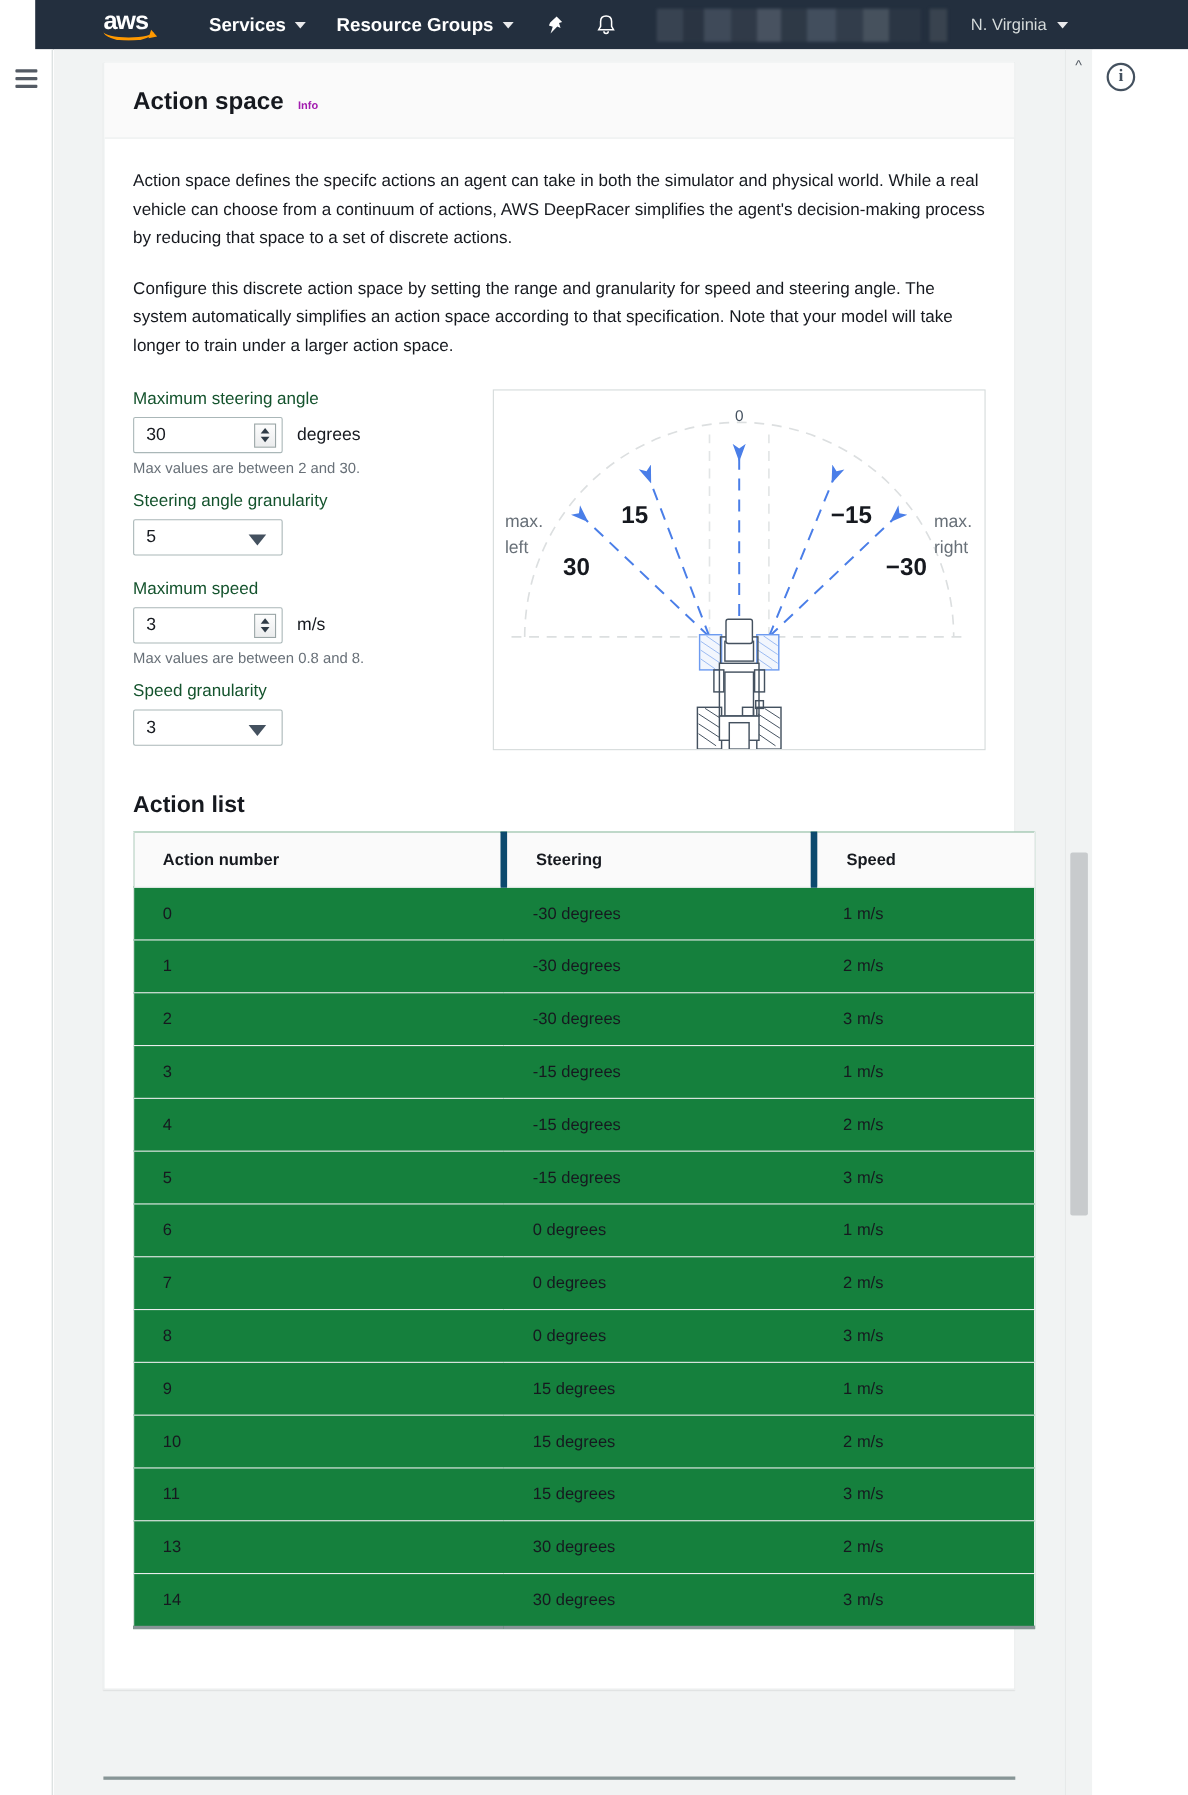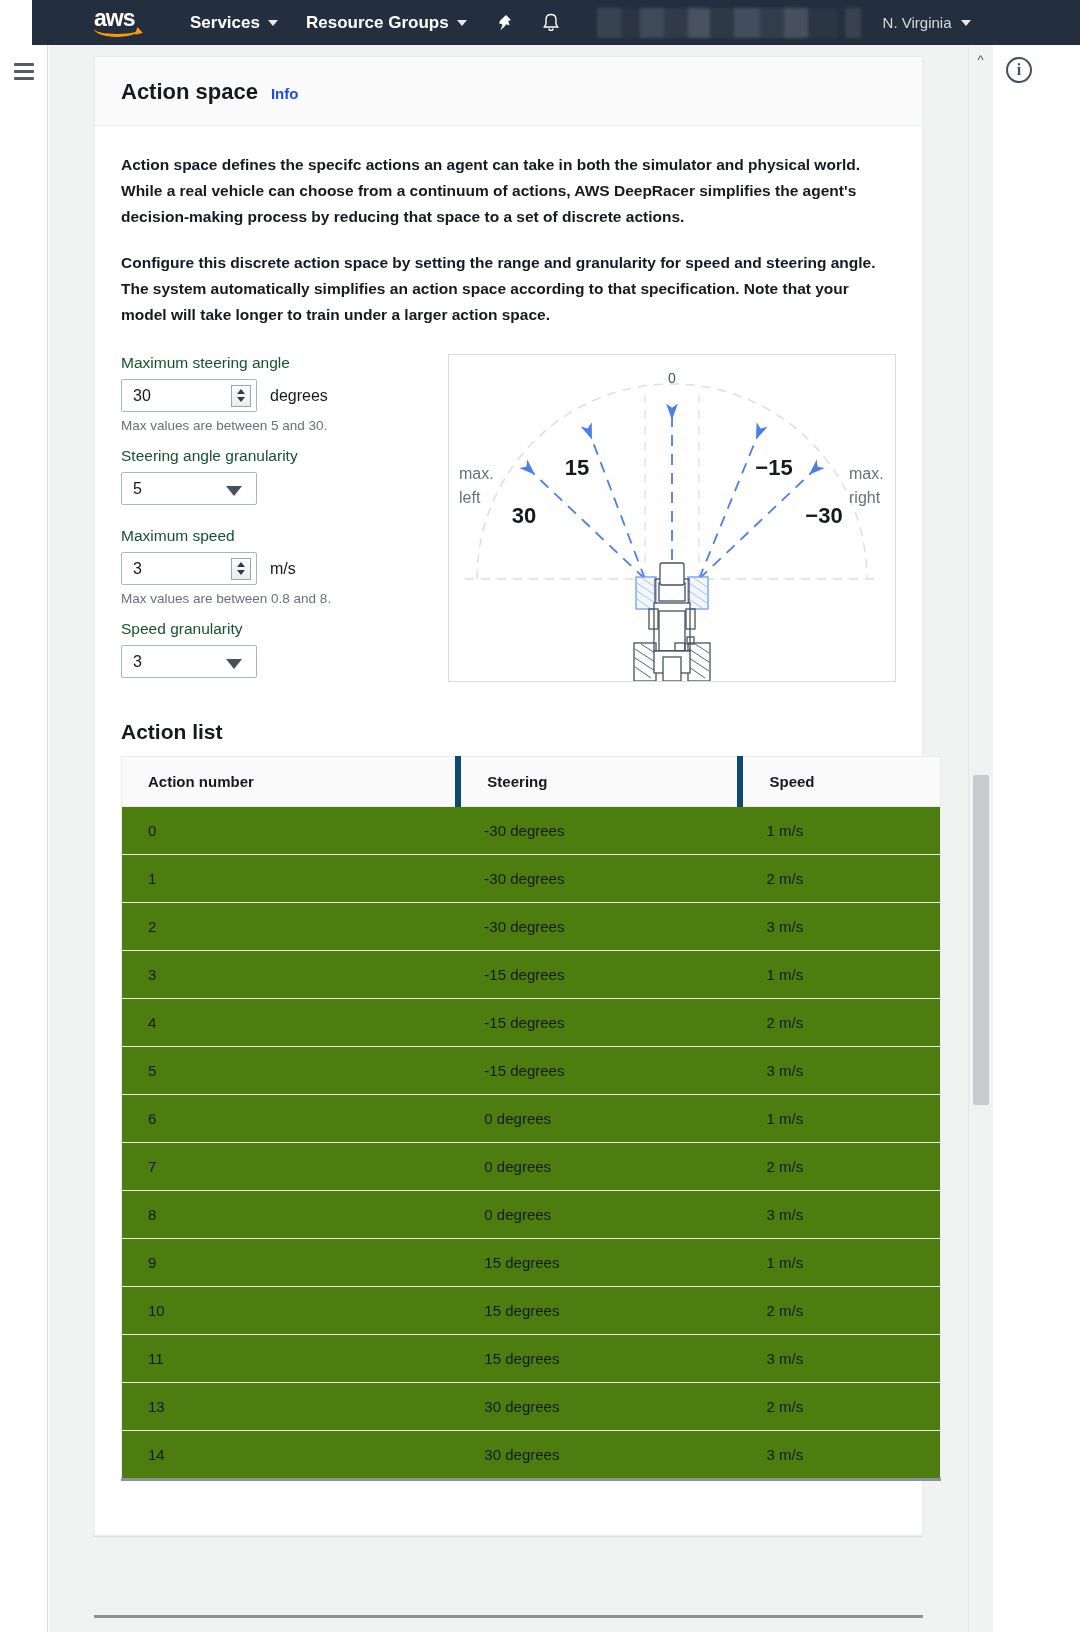--- a/index.html
+++ b/index.html
@@ -140,27 +140,27 @@
   .card-header {
     padding: 22px 26px 20px 26px;
     background: #fafafa;
     border-bottom: 1px solid #eaeded;
     display: flex; align-items: baseline; gap: 13px;
   }
   .card-title {
     font-size: 22px; font-weight: 700; color: #16191f;
   }
   .info-link {
-    font-size: 15px; font-weight: 700; color: #1d4ed8; cursor: pointer;
+    font-size: 10px; font-weight: 700; color: #a21caf; cursor: pointer;
   }
   .card-body { padding: 26px 26px 26px 26px; }
 
   .para {
     font-size: 15.5px; line-height: 26px; color: #16191f;
-    margin: 0 0 20px 0; max-width: 790px; font-weight: bold;
+    margin: 0 0 20px 0; max-width: 790px;
   }
   .para:last-of-type { margin-bottom: 0; }
 
   
   .config-row {
     display: flex; gap: 0; margin-top: 26px;
   }
   .config-left { width: 340px; }
   .field-label {
     font-size: 15.5px; color: #14532d; font-weight: 400;
@@ -226,21 +226,21 @@
 
   
   .section-title {
     font-size: 21px; font-weight: 700; color: #16191f;
     margin: 38px 0 12px 0;
   }
   table.actions {
     width: 820px; border-collapse: collapse;
     border: 1px solid #eaeded;
     border-bottom: 3px solid #879596;
-    background: #4d7c0f;
+    background: #15803d;
   }
   table.actions thead th {
     background: #fafafa;
     text-align: left;
     font-size: 15px; font-weight: 700; color: #16191f;
     padding: 16px 0 16px 26px;
     border-bottom: 1px solid #eaeded;
   }
   table.actions thead th + th { border-left: 6px solid #0c4a6e; }
   table.actions tbody td {
@@ -337,21 +337,21 @@
             <div class="spinner-wrap">
               <div class="spinner">
                 <input class="val" type="text" value="30" style="">
                 <span class="stepper">
                   <span class="up"></span>
                   <span class="down"></span>
                 </span>
               </div>
               <span class="unit">degrees</span>
             </div>
-            <div class="hint">Max values are between 5 and 30.</div>
+            <div class="hint">Max values are between 2 and 30.</div>
 
             <div style="height:14px"></div>
 
             <div class="field-label">Steering angle granularity</div>
             <div class="select">
               <span class="sval">5</span>
               <span class="sarrow"></span>
             </div>
 
             <div class="field-gap"></div>

